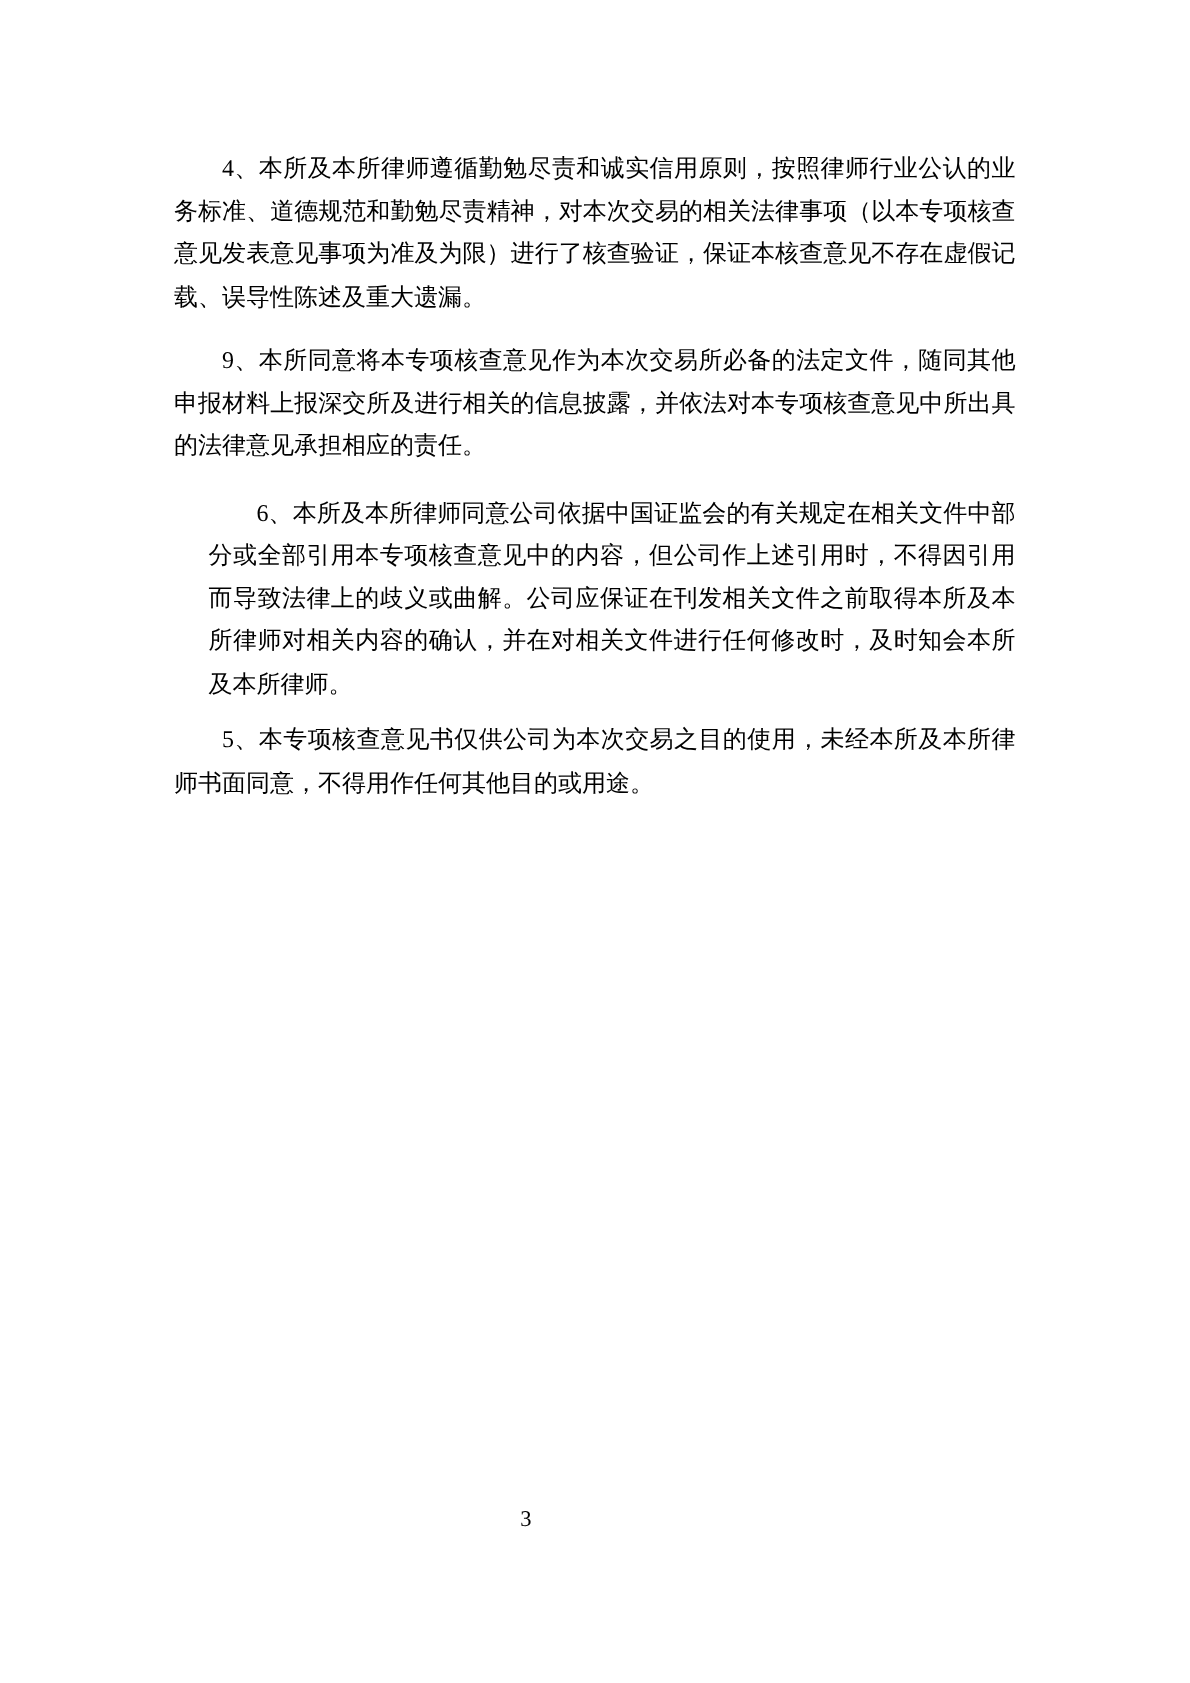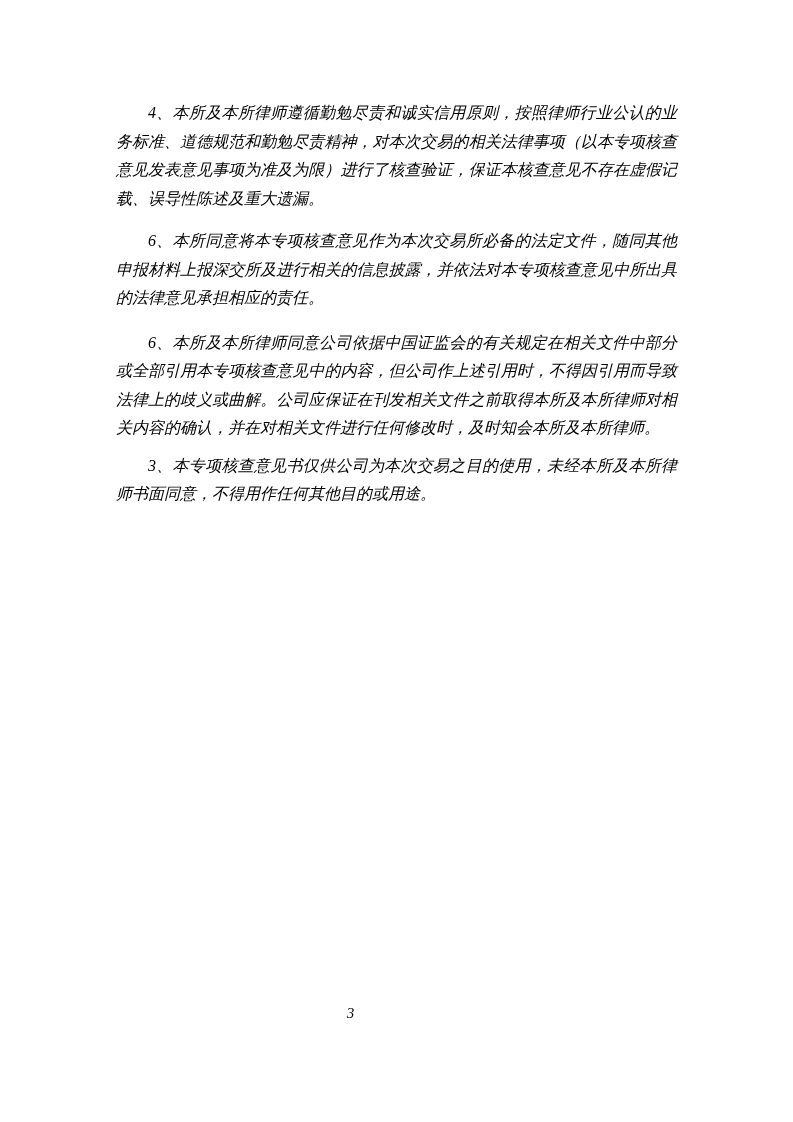--- a/index.html
+++ b/index.html
@@ -8,58 +8,57 @@
     background: #ffffff;
   }
   .page {
     position: relative;
     width: 679px;
     height: 1122px;
     background: #ffffff;
     color: #000000;
     font-family: "Liberation Serif", "DejaVu Serif", serif;
     overflow: hidden;
-    font-style: italic;
   }
   .body-text {
     position: absolute;
     left: 116px;
     top: 99px;
     width: 561px;
   }
   .para {
     margin: 0;
     font-size: 16px;
     line-height: 28.5px;
     text-align: justify;
     text-justify: inter-ideograph;
     text-indent: 2em;
     word-break: break-all;
   }
   .para.p1 { margin-bottom: 14px; }
   .para.p2 { margin-bottom: 16px; }
-  .para.p3 { margin-bottom: 9px; }
+  .para.p3 { margin-bottom: 9px; margin-left: 23px; }
   .para.p4 { margin-bottom: 12px; }
   .para.p5 { margin-bottom: 5px; }
   .para.p6 { margin-bottom: 0; }
   .page-number {
     position: absolute;
     left: 0;
     right: 0;
     top: 1004px;
     padding-left: 22px;
     text-align: center;
     font-size: 15px;
     line-height: 18px;
   }
 </style>
 </head>
 <body>
 
 <div class="page">
   <div class="body-text">
     <p class="para p1">4、本所及本所律师遵循勤勉尽责和诚实信用原则，按照律师行业公认的业务标准、道德规范和勤勉尽责精神，对本次交易的相关法律事项（以本专项核查意见发表意见事项为准及为限）进行了核查验证，保证本核查意见不存在虚假记载、误导性陈述及重大遗漏。</p>
-    <p class="para p2">6、本所同意将本专项核查意见作为本次交易所必备的法定文件，随同其他申报材料上报深交所及进行相关的信息披露，并依法对本专项核查意见中所出具的法律意见承担相应的责任。</p>
+    <p class="para p2">9、本所同意将本专项核查意见作为本次交易所必备的法定文件，随同其他申报材料上报深交所及进行相关的信息披露，并依法对本专项核查意见中所出具的法律意见承担相应的责任。</p>
     <p class="para p3">6、本所及本所律师同意公司依据中国证监会的有关规定在相关文件中部分或全部引用本专项核查意见中的内容，但公司作上述引用时，不得因引用而导致法律上的歧义或曲解。公司应保证在刊发相关文件之前取得本所及本所律师对相关内容的确认，并在对相关文件进行任何修改时，及时知会本所及本所律师。</p>
-    <p class="para p4">3、本专项核查意见书仅供公司为本次交易之目的使用，未经本所及本所律师书面同意，不得用作任何其他目的或用途。</p>
+    <p class="para p4">5、本专项核查意见书仅供公司为本次交易之目的使用，未经本所及本所律师书面同意，不得用作任何其他目的或用途。</p>
   </div>
   <div class="page-number">3</div>
 </div>
 
 </body></html>

